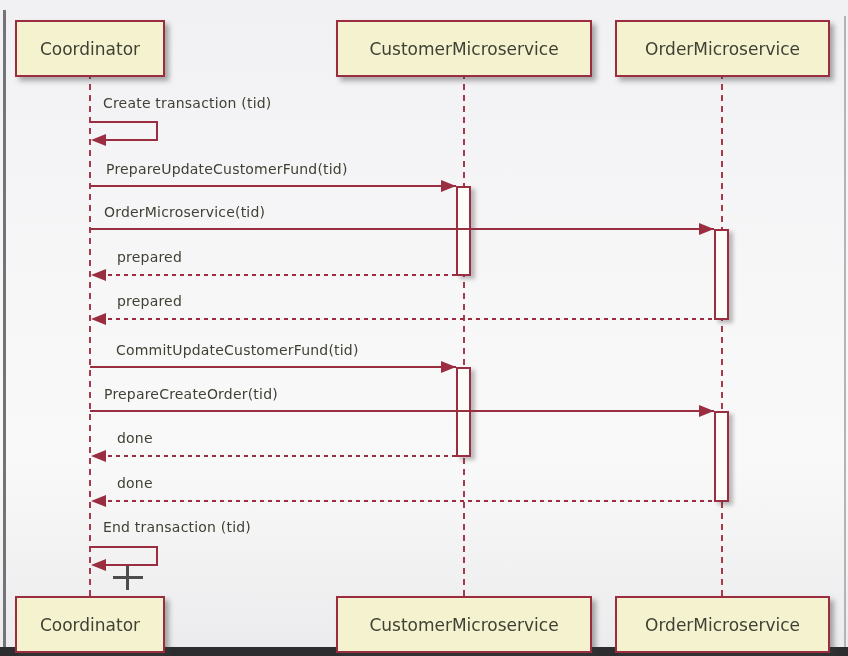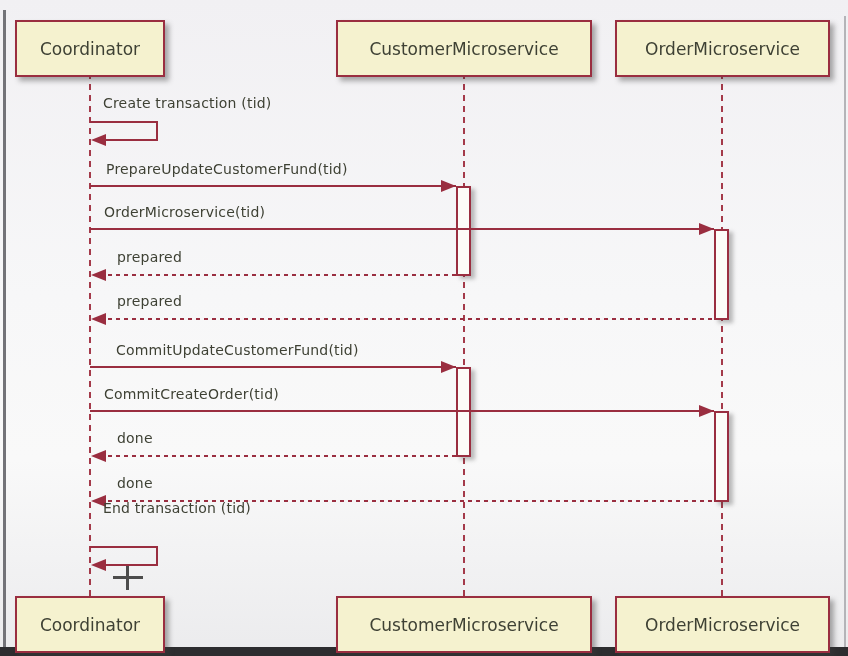--- a/index.html
+++ b/index.html
@@ -121,39 +121,39 @@
     <div class="arr-l" style="left:91px;top:313px"></div>
   </div>
 
   <div>
     <div class="msg-label" style="left:116px;top:342px">CommitUpdateCustomerFund(tid)</div>
     <div class="sline" style="left:90px;top:366px;width:366px"></div>
     <div class="arr-r" style="left:441px;top:361px"></div>
   </div>
 
   <div>
-    <div class="msg-label" style="left:104px;top:386px">CommitCreateOrder(tid)</div>
+    <div class="msg-label" style="left:104px;top:386px">PrepareCreateOrder(tid)</div>
     <div class="sline" style="left:90px;top:410px;width:624px"></div>
     <div class="arr-r" style="left:699px;top:405px"></div>
   </div>
 
   <div>
     <div class="msg-label" style="left:117px;top:430px">done</div>
     <div class="dline" style="left:100px;top:455px;width:356px"></div>
     <div class="arr-l" style="left:91px;top:450px"></div>
   </div>
 
   <div>
     <div class="msg-label" style="left:117px;top:475px">done</div>
     <div class="dline" style="left:100px;top:500px;width:614px"></div>
     <div class="arr-l" style="left:91px;top:495px"></div>
   </div>
 
   <div>
-    <div class="msg-label" style="left:103px;top:500px">End transaction (tid)</div>
+    <div class="msg-label" style="left:103px;top:519px">End transaction (tid)</div>
     <div class="sline" style="left:90px;top:546px;width:68px"></div>
     <div class="vline" style="left:156px;top:546px;height:20px"></div>
     <div class="sline" style="left:100px;top:564px;width:58px"></div>
     <div class="arr-l" style="left:91px;top:559px"></div>
   </div>
 
   <div>
     <div class="cross-h"></div>
     <div class="cross-v"></div>
   </div>

